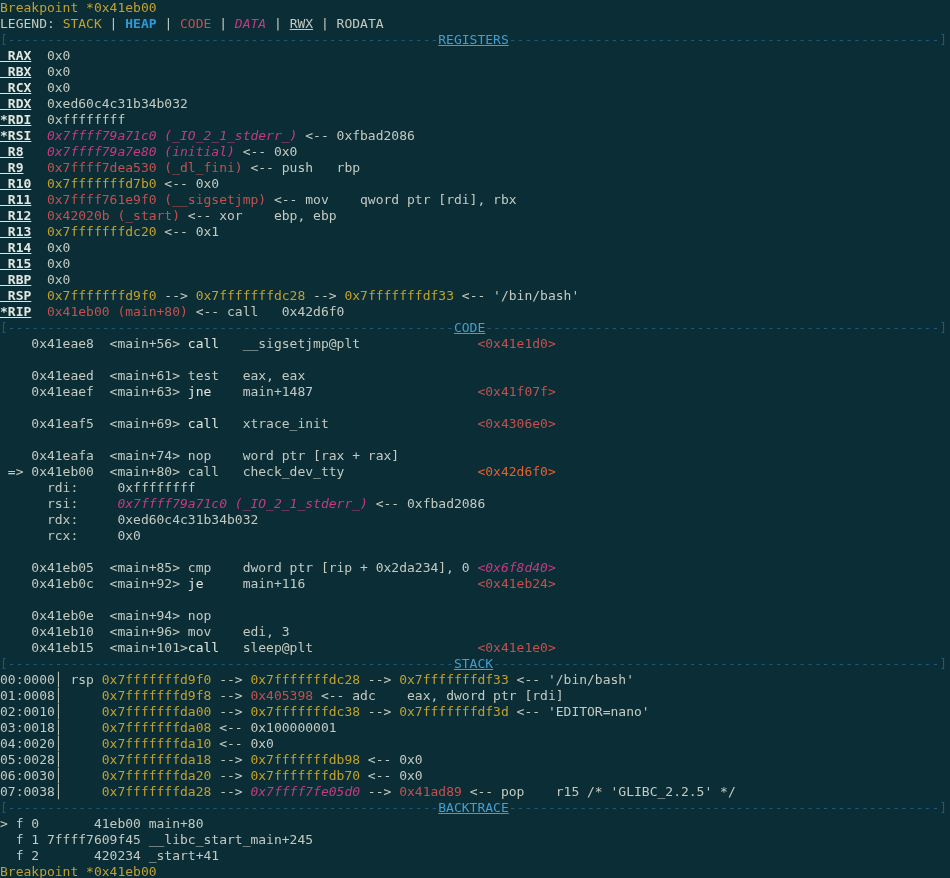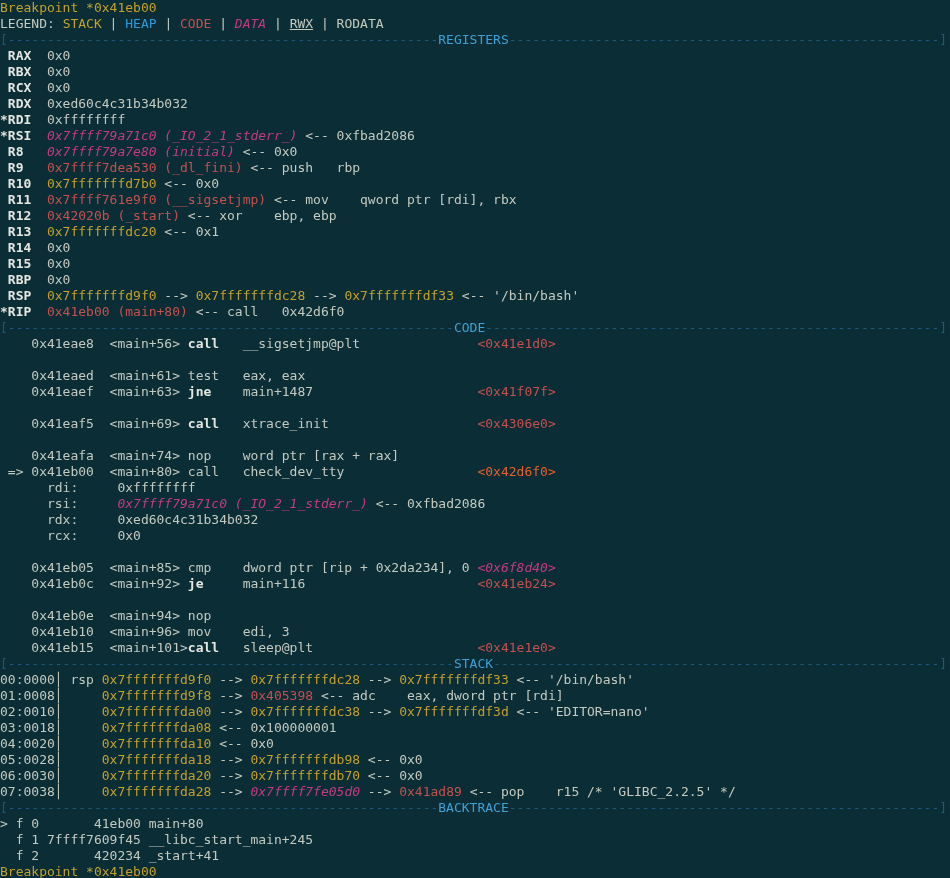--- a/index.html
+++ b/index.html
@@ -7,27 +7,27 @@
     --rd:#c4514f; --ob:#e8602c; --pk:#c53b81; --hd:#1d587c; --hl:#3fa0d4;
   }
   html,body{margin:0;padding:0;background:var(--bg);}
   #terminal{
     width:950px;height:878px;overflow:hidden;background:var(--bg);
     font-family:"DejaVu Sans Mono",monospace;font-size:13px;line-height:16px;
     white-space:pre;cursor:text;
   }
   .ln{height:16px;}
   .s-fg{color:var(--fg);}
-  .s-nm{color:var(--nm);font-weight:bold;}
-  .s-mn{color:var(--nm);font-weight:bold;}
+  .s-nm{color:var(--nm);font-weight:bold;text-decoration:underline;}
+  .s-mn{color:var(--nm);font-weight:normal;}
   .s-yl{color:var(--yl);}
-  .s-bl{color:var(--bl);}
+  .s-bl{color:var(--bl);font-weight:bold;}
   .s-rd{color:var(--rd);}
   .s-ob{color:var(--ob);font-weight:normal;}
   .s-pk{color:var(--pk);font-style:italic;}
   .s-un{color:var(--fg);text-decoration:underline;}
   .s-hd{color:var(--hd);}
-  .s-hl{color:var(--hl);}
+  .s-hl{color:var(--hl);text-decoration:underline;}
 </style>
 </head>
 <body>
 
 <div id="terminal"><div class="ln"><span class="s-yl">Breakpoint *0x41eb00</span></div><div class="ln"><span class="s-fg">LEGEND: </span><span class="s-yl">STACK</span><span class="s-fg"> | </span><span class="s-bl">HEAP</span><span class="s-fg"> | </span><span class="s-rd">CODE</span><span class="s-fg"> | </span><span class="s-pk">DATA</span><span class="s-fg"> | </span><span class="s-un">RWX</span><span class="s-fg"> | </span><span class="s-fg">RODATA</span></div><div><div class="ln"><span class="s-hd">[-------------------------------------------------------</span><span class="s-hl">REGISTERS</span><span class="s-hd">-------------------------------------------------------]</span></div><div class="ln"><span class="s-nm"> RAX</span><span class="s-fg">  0x0</span></div><div class="ln"><span class="s-nm"> RBX</span><span class="s-fg">  0x0</span></div><div class="ln"><span class="s-nm"> RCX</span><span class="s-fg">  0x0</span></div><div class="ln"><span class="s-nm"> RDX</span><span class="s-fg">  0xed60c4c31b34b032</span></div><div class="ln"><span class="s-nm">*RDI</span><span class="s-fg">  0xffffffff</span></div><div class="ln"><span class="s-nm">*RSI</span><span class="s-fg">  </span><span class="s-pk">0x7ffff79a71c0 (_IO_2_1_stderr_)</span><span class="s-fg"> &lt;-- 0xfbad2086</span></div><div class="ln"><span class="s-nm"> R8</span><span class="s-fg">   </span><span class="s-pk">0x7ffff79a7e80 (initial)</span><span class="s-fg"> &lt;-- 0x0</span></div><div class="ln"><span class="s-nm"> R9</span><span class="s-fg">   </span><span class="s-rd">0x7ffff7dea530 (_dl_fini)</span><span class="s-fg"> &lt;-- push   rbp</span></div><div class="ln"><span class="s-nm"> R10</span><span class="s-fg">  </span><span class="s-yl">0x7fffffffd7b0</span><span class="s-fg"> &lt;-- 0x0</span></div><div class="ln"><span class="s-nm"> R11</span><span class="s-fg">  </span><span class="s-rd">0x7ffff761e9f0 (__sigsetjmp)</span><span class="s-fg"> &lt;-- mov    qword ptr [rdi], rbx</span></div><div class="ln"><span class="s-nm"> R12</span><span class="s-fg">  </span><span class="s-rd">0x42020b (_start)</span><span class="s-fg"> &lt;-- xor    ebp, ebp</span></div><div class="ln"><span class="s-nm"> R13</span><span class="s-fg">  </span><span class="s-yl">0x7fffffffdc20</span><span class="s-fg"> &lt;-- 0x1</span></div><div class="ln"><span class="s-nm"> R14</span><span class="s-fg">  0x0</span></div><div class="ln"><span class="s-nm"> R15</span><span class="s-fg">  0x0</span></div><div class="ln"><span class="s-nm"> RBP</span><span class="s-fg">  0x0</span></div><div class="ln"><span class="s-nm"> RSP</span><span class="s-fg">  </span><span class="s-yl">0x7fffffffd9f0</span><span class="s-fg"> --&gt; </span><span class="s-yl">0x7fffffffdc28</span><span class="s-fg"> --&gt; </span><span class="s-yl">0x7fffffffdf33</span><span class="s-fg"> &lt;-- '/bin/bash'</span></div><div class="ln"><span class="s-nm">*RIP</span><span class="s-fg">  </span><span class="s-rd">0x41eb00 (main+80)</span><span class="s-fg"> &lt;-- call   0x42d6f0</span></div></div><div><div class="ln"><span class="s-hd">[---------------------------------------------------------</span><span class="s-hl">CODE</span><span class="s-hd">----------------------------------------------------------]</span></div><div class="ln"><span class="s-fg">    0x41eae8  &lt;main+56&gt; </span><span class="s-mn">call   </span><span class="s-fg">__sigsetjmp@plt               </span><span class="s-rd">&lt;0x41e1d0&gt;</span></div><div class="ln"></div><div class="ln"><span class="s-fg">    0x41eaed  &lt;main+61&gt; test   eax, eax</span></div><div class="ln"><span class="s-fg">    0x41eaef  &lt;main+63&gt; </span><span class="s-mn">jne    </span><span class="s-fg">main+1487                     </span><span class="s-rd">&lt;0x41f07f&gt;</span></div><div class="ln"></div><div class="ln"><span class="s-fg">    0x41eaf5  &lt;main+69&gt; </span><span class="s-mn">call   </span><span class="s-fg">xtrace_init                   </span><span class="s-rd">&lt;0x4306e0&gt;</span></div><div class="ln"></div><div class="ln"><span class="s-fg">    0x41eafa  &lt;main+74&gt; nop    word ptr [rax + rax]</span></div><div class="ln"><span class="s-fg"> =&gt; 0x41eb00  &lt;main+80&gt; call   </span><span class="s-fg">check_dev_tty                 </span><span class="s-ob">&lt;0x42d6f0&gt;</span></div><div class="ln"><span class="s-fg">      rdi:     0xffffffff</span></div><div class="ln"><span class="s-fg">      rsi:     </span><span class="s-pk">0x7ffff79a71c0 (_IO_2_1_stderr_)</span><span class="s-fg"> &lt;-- 0xfbad2086</span></div><div class="ln"><span class="s-fg">      rdx:     0xed60c4c31b34b032</span></div><div class="ln"><span class="s-fg">      rcx:     0x0</span></div><div class="ln"></div><div class="ln"><span class="s-fg">    0x41eb05  &lt;main+85&gt; cmp    dword ptr [rip + 0x2da234], 0 </span><span class="s-pk">&lt;0x6f8d40&gt;</span></div><div class="ln"><span class="s-fg">    0x41eb0c  &lt;main+92&gt; </span><span class="s-mn">je     </span><span class="s-fg">main+116                      </span><span class="s-rd">&lt;0x41eb24&gt;</span></div><div class="ln"></div><div class="ln"><span class="s-fg">    0x41eb0e  &lt;main+94&gt; nop</span></div><div class="ln"><span class="s-fg">    0x41eb10  &lt;main+96&gt; mov    edi, 3</span></div><div class="ln"><span class="s-fg">    0x41eb15  &lt;main+101&gt;</span><span class="s-mn">call   </span><span class="s-fg">sleep@plt                     </span><span class="s-rd">&lt;0x41e1e0&gt;</span></div></div><div><div class="ln"><span class="s-hd">[---------------------------------------------------------</span><span class="s-hl">STACK</span><span class="s-hd">---------------------------------------------------------]</span></div><div class="ln"><span class="s-fg">00:0000│ rsp </span><span class="s-yl">0x7fffffffd9f0</span><span class="s-fg"> --&gt; </span><span class="s-yl">0x7fffffffdc28</span><span class="s-fg"> --&gt; </span><span class="s-yl">0x7fffffffdf33</span><span class="s-fg"> &lt;-- '/bin/bash'</span></div><div class="ln"><span class="s-fg">01:0008│     </span><span class="s-yl">0x7fffffffd9f8</span><span class="s-fg"> --&gt; </span><span class="s-rd">0x405398</span><span class="s-fg"> &lt;-- adc    eax, dword ptr [rdi]</span></div><div class="ln"><span class="s-fg">02:0010│     </span><span class="s-yl">0x7fffffffda00</span><span class="s-fg"> --&gt; </span><span class="s-yl">0x7fffffffdc38</span><span class="s-fg"> --&gt; </span><span class="s-yl">0x7fffffffdf3d</span><span class="s-fg"> &lt;-- 'EDITOR=nano'</span></div><div class="ln"><span class="s-fg">03:0018│     </span><span class="s-yl">0x7fffffffda08</span><span class="s-fg"> &lt;-- 0x100000001</span></div><div class="ln"><span class="s-fg">04:0020│     </span><span class="s-yl">0x7fffffffda10</span><span class="s-fg"> &lt;-- 0x0</span></div><div class="ln"><span class="s-fg">05:0028│     </span><span class="s-yl">0x7fffffffda18</span><span class="s-fg"> --&gt; </span><span class="s-yl">0x7fffffffdb98</span><span class="s-fg"> &lt;-- 0x0</span></div><div class="ln"><span class="s-fg">06:0030│     </span><span class="s-yl">0x7fffffffda20</span><span class="s-fg"> --&gt; </span><span class="s-yl">0x7fffffffdb70</span><span class="s-fg"> &lt;-- 0x0</span></div><div class="ln"><span class="s-fg">07:0038│     </span><span class="s-yl">0x7fffffffda28</span><span class="s-fg"> --&gt; </span><span class="s-pk">0x7ffff7fe05d0</span><span class="s-fg"> --&gt; </span><span class="s-rd">0x41ad89</span><span class="s-fg"> &lt;-- pop    r15 /* 'GLIBC_2.2.5' */</span></div></div><div><div class="ln"><span class="s-hd">[-------------------------------------------------------</span><span class="s-hl">BACKTRACE</span><span class="s-hd">-------------------------------------------------------]</span></div><div class="ln"><span class="s-fg">&gt; f 0       41eb00 main+80</span></div><div class="ln"><span class="s-fg">  f 1 7ffff7609f45 __libc_start_main+245</span></div><div class="ln"><span class="s-fg">  f 2       420234 _start+41</span></div></div><div class="ln"><span class="s-yl">Breakpoint *0x41eb00</span></div></div>
 
 </body></html>

